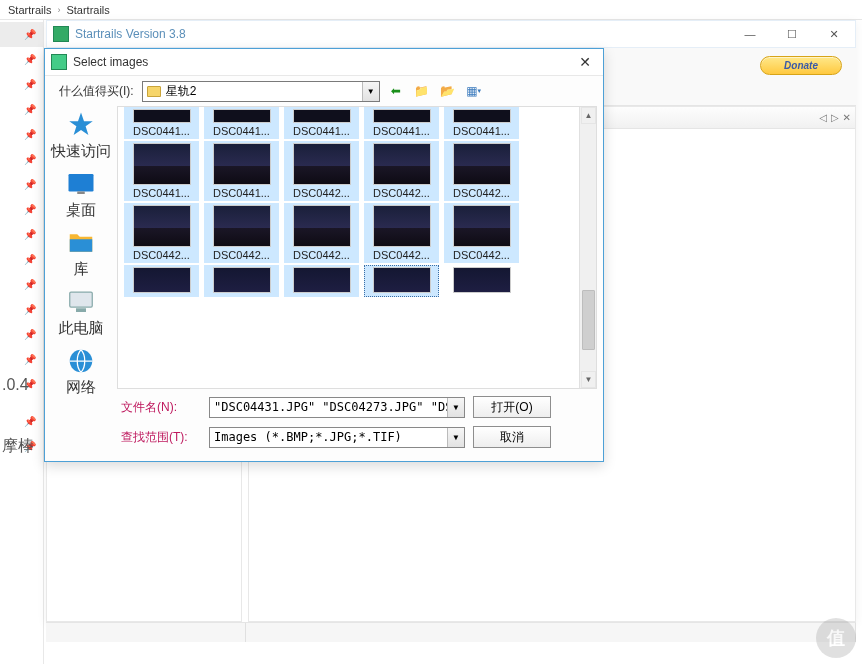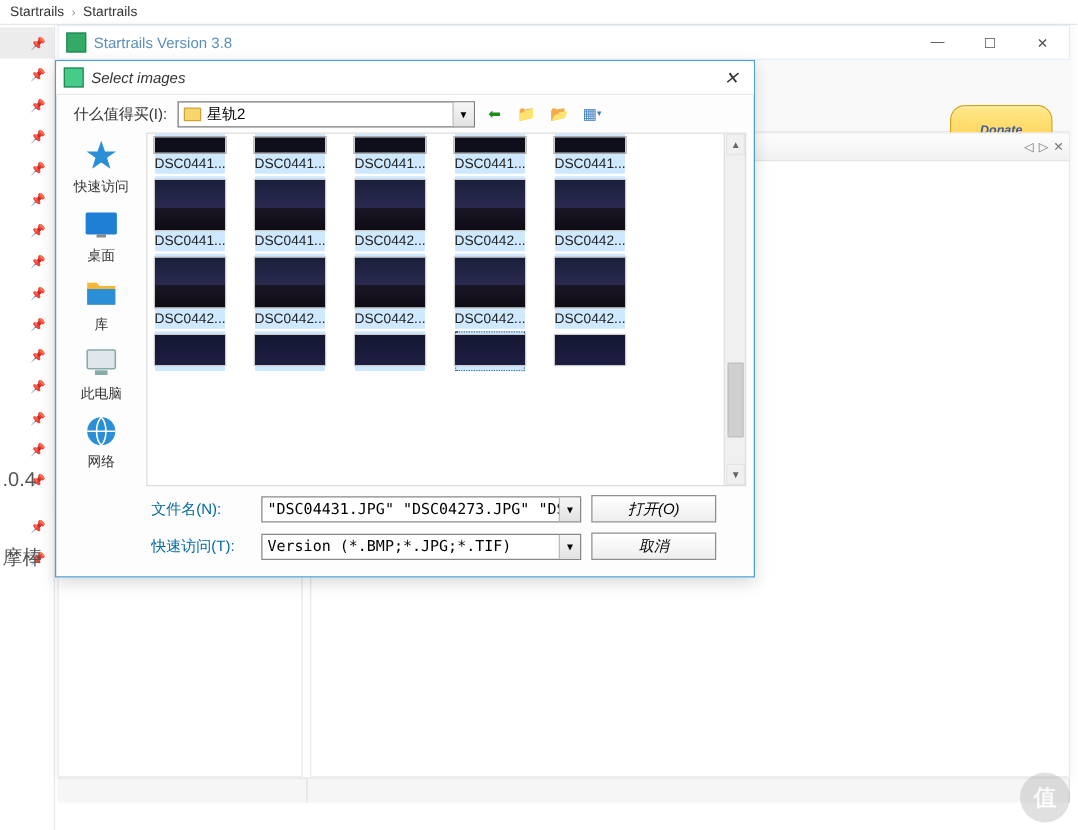--- a/index.html
+++ b/index.html
@@ -71,29 +71,28 @@
       color:#5b8fb9;
       font-size:12px;
     }
     .app-titlebar .app-icon { width:16px; height:16px; background:#3a6; display:inline-block; margin-right:6px; border:1px solid #285; }
     .app-titlebar .winbtns { margin-left:auto; display:flex; }
     .app-titlebar .winbtn { width:42px; height:27px; display:flex; align-items:center; justify-content:center; color:#555; font-size:11px;}
     
     .app-toolbar { height: 58px; background:#f9f9f9; border-bottom:1px solid #e5e5e5; position:relative;}
     .donate-btn {
       position:absolute; right:14px; top:8px;
-      width:82px; height:41px;
+      width:82px; height:19px;
       background: linear-gradient(#ffe88a,#ffc940);
       border:1px solid #d7a418;
       border-radius:12px;
       font-size:10px; font-weight:bold; color:#3a5aa8;
       font-style:italic;
       display:flex; align-items:center; justify-content:center;
       box-shadow: inset 0 1px 0 #fff8;
-      margin-top: 28px;
     }
     
     .app-body { display:flex; height: calc(100% - 86px); }
     .app-panel-left, .app-panel-right {
       background:#fff; border:1px solid #e8e8e8;
     }
     .app-panel-left { width:196px; }
     .app-panel-right { flex:1; margin-left:6px; position:relative;}
     .panel-header { height:22px; background:linear-gradient(#fdfdfd,#f1f1f1); border-bottom:1px solid #e5e5e5; display:flex; align-items:center; justify-content:flex-end; padding-right:4px; gap:4px; font-size:10px; color:#777;}
     
@@ -113,21 +112,20 @@
       display:flex;
       flex-direction:column;
     }
     .fd-titlebar {
       height: 27px;
       background:#fff;
       border-bottom:1px solid #e8e8e8;
       display:flex;
       align-items:center;
       padding-left:6px;
-      font-style:italic;
     }
     .fd-titlebar .fd-icon { width:16px; height:16px; background:#4c8; display:inline-block; margin-right:6px; border:1px solid #285;}
     .fd-titlebar .fd-title { color:#333; font-size:12px;}
     .fd-titlebar .fd-close { margin-left:auto; width:36px; text-align:center; color:#333; font-size:14px; cursor:pointer;}
     
     .fd-lookin {
       height:30px;
       display:flex;
       align-items:center;
       padding: 0 14px;
@@ -147,21 +145,21 @@
     .fd-lookin .folder-select .dd { position:absolute; right:0; top:0; width:17px; height:19px; background:linear-gradient(#f6f6f6,#e2e2e2); border-left:1px solid #bbb; display:flex; align-items:center; justify-content:center; font-size:8px;}
     .fd-lookin .toolbtn { width:20px; height:18px; display:flex; align-items:center; justify-content:center; font-size:12px;}
     
     .fd-content { flex:1; display:flex; min-height:0;}
     .fd-places {
       width: 72px;
       display:flex; flex-direction:column; align-items:center;
       padding-top:4px;
       gap:8px;
     }
-    .fd-place { display:flex; flex-direction:column; align-items:center; font-size:11px; color:#333; text-align:center; cursor:pointer;}
+    .fd-place { display:flex; flex-direction:column; align-items:center; font-size:15px; color:#333; text-align:center; cursor:pointer;}
     .fd-place .pico { width:34px; height:30px; margin-bottom:2px; position:relative;}
     
     .fd-files {
       flex:1;
       background:#fff;
       border:1px solid #dedede;
       margin:0 6px 0 0;
       position:relative;
       overflow:hidden;
     }
@@ -173,21 +171,21 @@
     .fd-scrollbar .sb-btn { width:15px; height:17px; background:#f0f0f0; display:flex; align-items:center; justify-content:center; font-size:8px; color:#666; position:absolute; left:1px; border:1px solid #e5e5e5;}
     .fd-scrollbar .sb-thumb { position:absolute; left:2px; width:13px; height:60px; background:#cfcfcf; border:1px solid #bdbdbd; border-radius:1px;}
     
     .thumb-grid {
       display:grid;
       grid-template-columns: repeat(5, 78px);
       gap: 2px 2px;
       padding-right:18px;
     }
     .thumb {
-      width:56px;
+      width:75px;
       display:flex; flex-direction:column; align-items:center;
       padding:2px 0 2px 0;
       cursor:pointer;
     }
     .thumb.selected { background:#cde8ff; }
     .thumb.focused { border:1px dotted #3a6ea5; background:#cde8ff; padding:1px 0 1px 0;}
     .thumb .timg {
       width:58px; height:42px;
       background: linear-gradient(to bottom, #1a1f3a 0%, #2a2a50 55%, #1a1626 56%, #0e0b14 100%);
       border:1px solid #ccc;
@@ -198,40 +196,39 @@
     .thumb .tname { font-size:11px; color:#222; max-width:76px; overflow:hidden; white-space:nowrap; text-overflow:ellipsis;}
     
     .fd-bottom {
       padding: 6px 12px 12px 76px;
       display:grid;
       grid-template-columns: 80px 256px 78px;
       grid-template-rows: 24px 24px;
       gap: 6px 8px;
       align-items:center;
     }
-    .fd-bottom .blabel { font-size:12px; color:#0369a1;}
+    .fd-bottom .blabel { font-size:12px; color:#be185d;}
     .combo {
       height:21px; border:1px solid #888; background:#fff;
       display:flex; align-items:center;
       font-family: "SimSun", monospace;
       font-size:12px;
       padding-left:4px;
       position:relative;
       overflow:hidden;
       white-space:nowrap;
     }
     .combo .dd { position:absolute; right:0; top:0; width:17px; height:19px; background:linear-gradient(#f6f6f6,#e2e2e2); border-left:1px solid #bbb; display:flex; align-items:center; justify-content:center; font-size:8px;}
     .btn {
-      height:22px; width:100px;
+      height:22px; width:78px;
       background: linear-gradient(#fff,#eee);
       border:1px solid #8e8e8e;
       font-size:12px;
       display:flex; align-items:center; justify-content:center;
       cursor:pointer;
-      font-style:italic;
     }
     
     
     .watermark {
       position:absolute;
       right:6px; bottom:6px;
       display:flex; align-items:center;
       gap:6px;
       opacity:0.25;
       filter: grayscale(1);
@@ -500,23 +497,23 @@
       </div>
 
       <div class="fd-bottom">
         <span class="blabel">文件名(N):</span>
         <div class="combo">
           <span>"DSC04431.JPG" "DSC04273.JPG" "DSC042</span>
           <span class="dd">▼</span>
         </div>
         <div class="btn">打开(O)</div>
 
-        <span class="blabel">快速访问(T):</span>
+        <span class="blabel">查找范围(T):</span>
         <div class="combo">
-          <span>Version (*.BMP;*.JPG;*.TIF)</span>
+          <span>Images (*.BMP;*.JPG;*.TIF)</span>
           <span class="dd">▼</span>
         </div>
         <div class="btn">取消</div>
       </div>
     </div>
 
   </div>
 </div>
 
 <div class="watermark">

